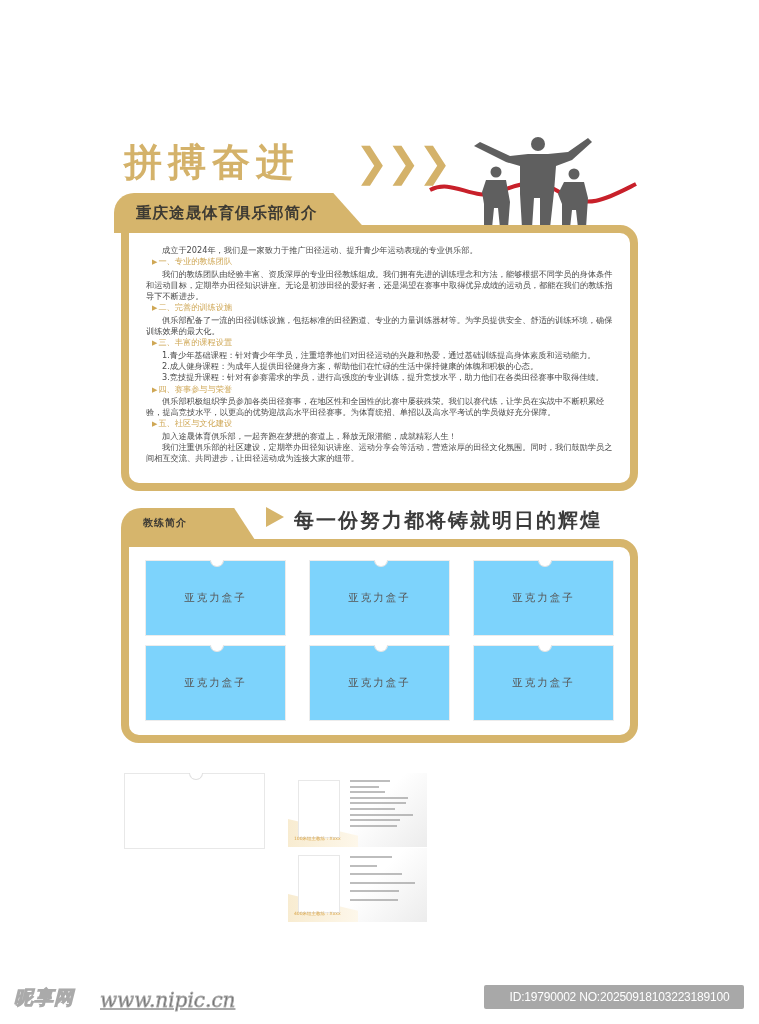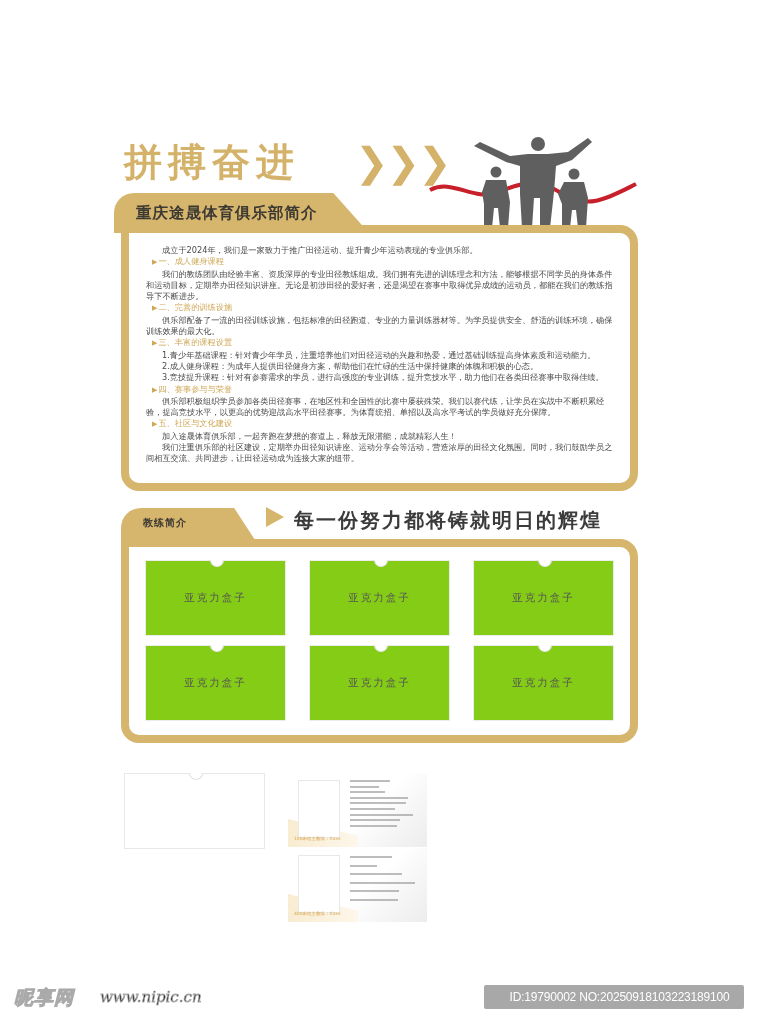--- a/index.html
+++ b/index.html
@@ -55,21 +55,21 @@
   .slogan-arrow {
     width: 0; height: 0; border-top: 10px solid transparent; border-bottom: 10px solid transparent;
     border-left: 18px solid #d6b56c; margin-right: 10px;
   }
   .slogan-text { font-size: 20px; font-weight: bold; color: #3b3b3b; letter-spacing: 2px; }
 
   .panel-coach { left: 121px; top: 539px; width: 517px; height: 204px; border-top-left-radius: 0; }
 
   .box {
     position: absolute; width: 141px; height: 76px;
-    border: 1px solid #ececec; background: #84cc16;
+    border: 1px solid #ececec; background: #7dd3fc;
     display: flex; align-items: center; justify-content: center;
   }
   .box::before {
     content: ""; position: absolute; top: -1px; left: 50%; margin-left: -6px;
     width: 12px; height: 6px; border: 1px solid #e4e4e4; border-top: none;
     border-radius: 0 0 7px 7px; background: #fff;
   }
   .box-label { font-family: "DejaVu Serif", serif; font-size: 10.5px; color: #555; letter-spacing: 2px; }
 
   
@@ -102,22 +102,22 @@
   }
   .card-1 { top: 773px; }
   .card-2 { top: 848px; }
 
   
   .wm-logo {
     position: absolute; left: 14px; top: 985px; font-size: 19px; font-weight: bold; color: #fff;
     -webkit-text-stroke: 1px #aaa; letter-spacing: 1px; font-style: italic;
   }
   .wm-url {
-    position: absolute; left: 100px; top: 988px; font-size: 15px; color: #000000;
-    -webkit-text-stroke: 0.8px #aaa; font-style: italic; font-family: "DejaVu Serif", serif;
+    position: absolute; left: 100px; top: 988px; font-size: 20px; color: #737373;
+    -webkit-text-stroke: 0.8px #aaa; font-style: italic; font-family: "DejaVu Serif", serif; text-decoration: underline;
   }
   .wm-id {
     position: absolute; left: 484px; top: 985px; width: 260px; height: 24px;
     background: #a8a8a8; border-radius: 2px; color: #fff; font-size: 12px;
     display: flex; align-items: center; justify-content: center;
     font-family: "Liberation Sans Narrow", "Liberation Sans", sans-serif; letter-spacing: -0.2px; padding-left: 11px;
   }
 </style>
 </head>
 <body>
@@ -139,21 +139,21 @@
     <circle cx="146" cy="42" r="5.5"></circle>
     <path d="M136 50 L156 50 L160 66 L158 96 L150 96 L148 78 L144 78 L142 96 L134 96 L134 72 L130 62 Z"></path>
   </g>
 </svg>
 
 <div class="tab tab-intro">重庆途晟体育俱乐部简介</div>
 <div class="panel panel-intro"></div>
 
 <div class="intro-text">
   <p class="indent">成立于2024年，我们是一家致力于推广田径运动、提升青少年运动表现的专业俱乐部。</p>
-  <p class="heading"><span class="tri">▶</span><span>一、成人健身课程</span></p>
+  <p class="heading"><span class="tri">▶</span><span>一、专业的教练团队</span></p>
   <p class="indent">我们的教练团队由经验丰富、资质深厚的专业田径教练组成。我们拥有先进的训练理念和方法，能够根据不同学员的身体条件和运动目标，定期举办田径知识讲座。无论是初涉田径的爱好者，还是渴望在赛事中取得优异成绩的运动员，都能在我们的教练指导下不断进步。</p>
   <p class="heading"><span class="tri">▶</span><span>二、完善的训练设施</span></p>
   <p class="indent">俱乐部配备了一流的田径训练设施，包括标准的田径跑道、专业的力量训练器材等。为学员提供安全、舒适的训练环境，确保训练效果的最大化。</p>
   <p class="heading"><span class="tri">▶</span><span>三、丰富的课程设置</span></p>
   <p class="indent">1.青少年基础课程：针对青少年学员，注重培养他们对田径运动的兴趣和热爱，通过基础训练提高身体素质和运动能力。</p>
   <p class="indent">2.成人健身课程：为成年人提供田径健身方案，帮助他们在忙碌的生活中保持健康的体魄和积极的心态。</p>
   <p class="indent">3.竞技提升课程：针对有参赛需求的学员，进行高强度的专业训练，提升竞技水平，助力他们在各类田径赛事中取得佳绩。</p>
   <p class="heading"><span class="tri">▶</span><span>四、赛事参与与荣誉</span></p>
   <p class="indent">俱乐部积极组织学员参加各类田径赛事，在地区性和全国性的比赛中屡获殊荣。我们以赛代练，让学员在实战中不断积累经验，提高竞技水平，以更高的优势迎战高水平田径赛事。为体育统招、单招以及高水平考试的学员做好充分保障。</p>
   <p class="heading"><span class="tri">▶</span><span>五、社区与文化建设</span></p>

